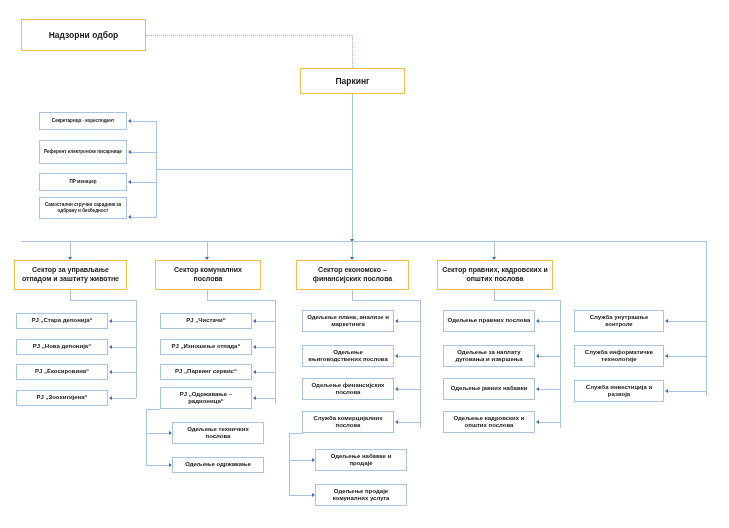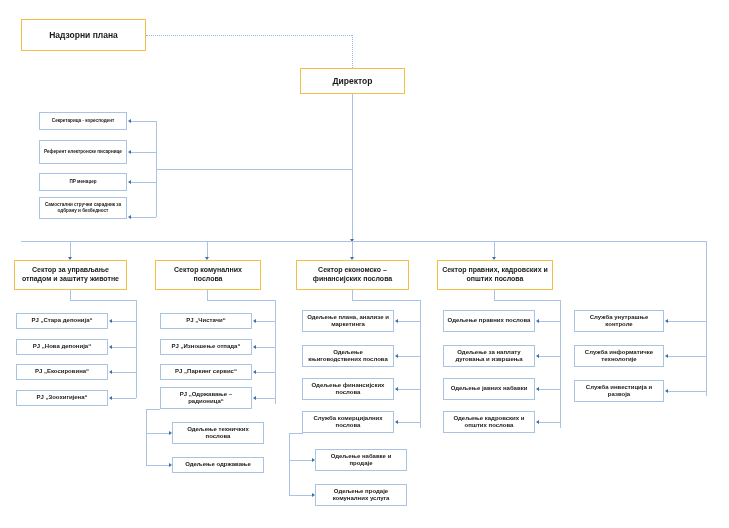--- a/index.html
+++ b/index.html
@@ -37,23 +37,23 @@
   .arrow{position:absolute;width:0;height:0;}
   .arrow.left{border-top:2.5px solid transparent;border-bottom:2.5px solid transparent;border-right:3.5px solid #3d6ea8;}
   .arrow.right{border-top:2.5px solid transparent;border-bottom:2.5px solid transparent;border-left:3.5px solid #3d6ea8;}
   .arrow.down{border-left:2.5px solid transparent;border-right:2.5px solid transparent;border-top:3.5px solid #3d6ea8;}
 </style>
 </head>
 <body>
 
 <div id="canvas">
 
-  <div class="node gold t-top" style="left:21px;top:19px;width:125px;height:32px;">Надзорни плана</div>
-
-  <div class="node gold t-top" style="left:300px;top:68px;width:105px;height:26px;">Директор</div>
+  <div class="node gold t-top" style="left:21px;top:19px;width:125px;height:32px;">Надзорни одбор</div>
+
+  <div class="node gold t-top" style="left:300px;top:68px;width:105px;height:26px;">Паркинг</div>
 
   <div class="dotted" style="left:146px;top:35px;width:206px;"></div>
   <div class="dotted-v" style="left:352px;top:35px;height:33px;"></div>
 
   <div class="ln v" style="left:352px;top:94px;height:147px;"></div>
   <div class="arrow down" style="left:349.5px;top:239px;"></div>
 
   <div class="node blue t-staff" style="left:39px;top:112px;width:88px;height:18px;">Секретарица - коресподент</div>
   <div class="node blue t-staff" style="left:39px;top:140px;width:88px;height:24px;">Референт електронске писарнице</div>
   <div class="node blue t-staff" style="left:39px;top:173px;width:88px;height:18px;">ПР менаџер</div>

